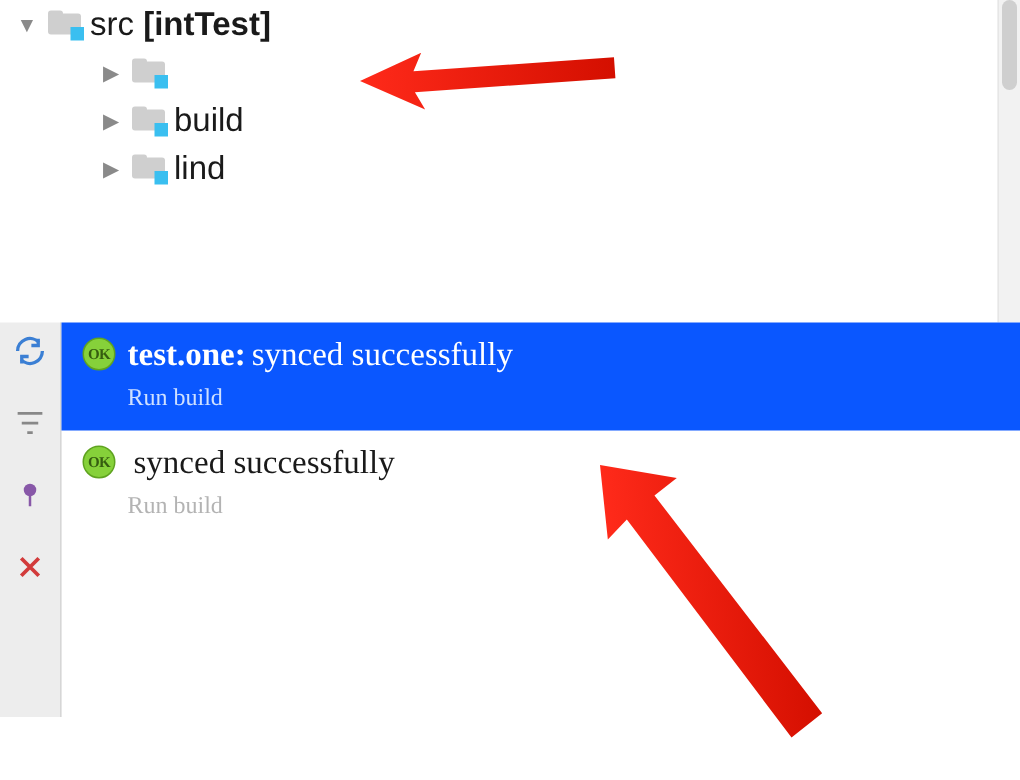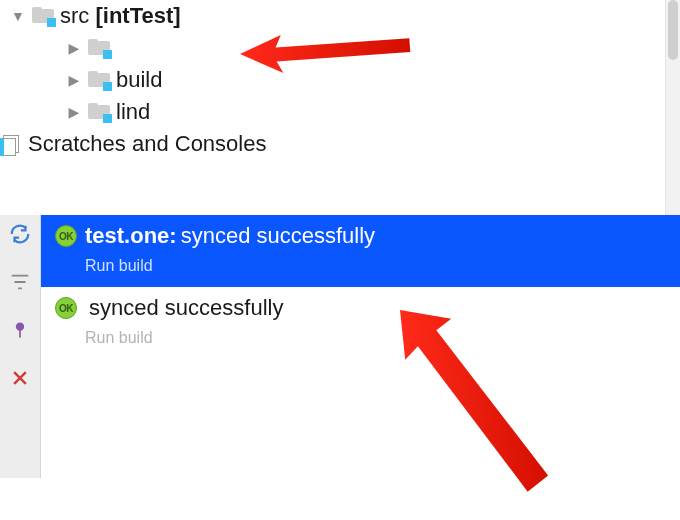--- a/index.html
+++ b/index.html
@@ -160,20 +160,21 @@
     background: #c9c9c9;
   }
 
   
   .build-pane {
     position: relative;
     width: 680px;
     height: 263px;
     background: #ffffff;
     display: flex;
+    font-family: Liberation Serif, serif;
   }
   .build-gutter {
     width: 40px;
     background: #ededed;
     border-right: 1px solid #d6d6d6;
     display: flex;
     flex-direction: column;
     align-items: center;
     padding-top: 6px;
     gap: 22px;
@@ -288,28 +289,20 @@
     <div class="tree-row indent1">
       <span class="disclosure">▶</span>
       <span class="folder-icon">
         <span class="tab"></span>
           <span class="body"></span>
           <span class="dot"></span>
       </span>
       <span class="row-label">lind</span>
     </div>
 
-    <div class="tree-row indent-s">
-      <span class="scratches-icon">
-        <span class="back"></span>
-          <span class="front"></span>
-          <span class="accent"></span>
-      </span>
-      <span class="row-label">Scratches and Consoles</span>
-    </div>
   </div>
 
 
   <div class="build-pane">
     <div class="build-gutter">
       <div class="gutter-btn">
         <svg width="22" height="22" viewBox="0 0 24 24" fill="none" stroke="#3b7fd4" stroke-width="2.4">
             <path d="M3 12a9 9 0 0 1 15.5-6.3M21 12a9 9 0 0 1-15.5 6.3"></path>
             <path d="M18 3v5h-5M6 21v-5h5"></path>
           </svg>

